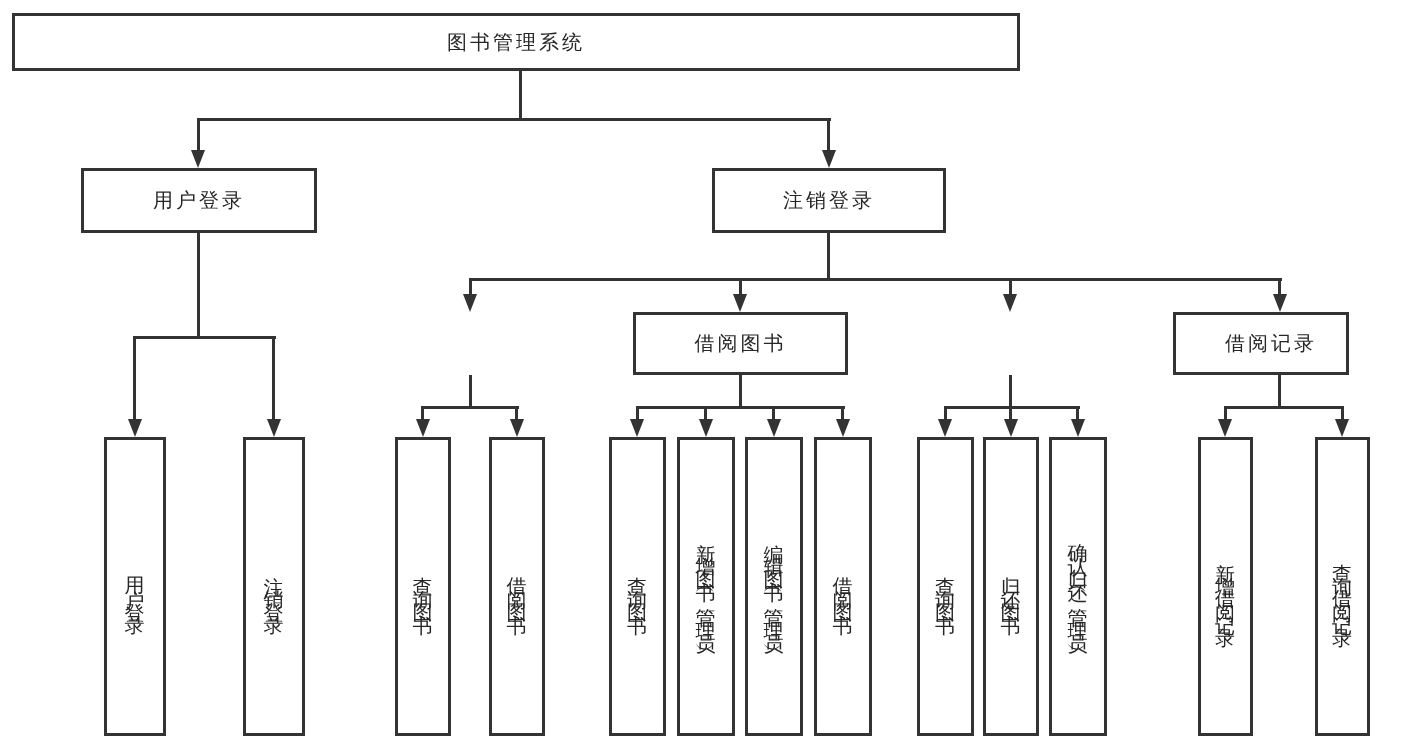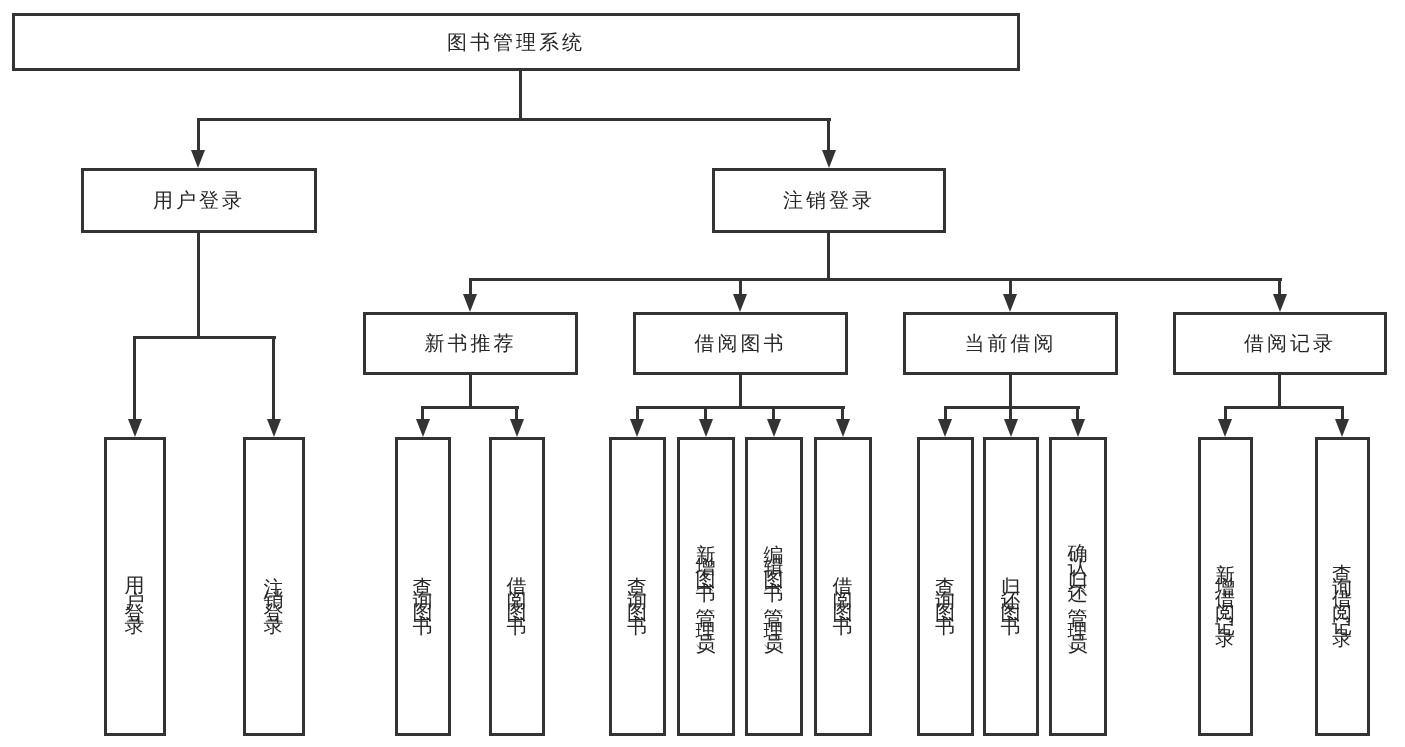--- a/index.html
+++ b/index.html
@@ -64,27 +64,25 @@
 <body>
 
 <div class="canvas">
 
   <div class="box h-box" style="left:12px;top:13px;width:1008px;height:58px;">图书管理系统</div>
 
   <div class="box h-box" style="left:81px;top:168px;width:236px;height:65px;">用户登录</div>
 
   <div class="box h-box" style="left:712px;top:168px;width:234px;height:65px;">注销登录</div>
 
-  <div class="box h-box" style="left:363px;top:312px;width:215px;height:63px;">新书推荐</div>
 
   <div class="box h-box" style="left:633px;top:312px;width:215px;height:63px;">借阅图书</div>
 
-  <div class="box h-box" style="left:903px;top:312px;width:215px;height:63px;">当前借阅</div>
 
-  <div class="box h-box" style="left:1173px;top:312px;width:214px;height:63px;padding-left:20px;">借阅记录</div>
+  <div class="box h-box" style="left:1173px;top:312px;width:176px;height:63px;padding-left:20px;">借阅记录</div>
 
   <div class="box v-box" style="left:104px;top:437px;width:62px;height:299px;">用户登录</div>
 
   <div class="box v-box" style="left:243px;top:437px;width:62px;height:299px;">注销登录</div>
 
   <div class="box v-box" style="left:395px;top:437px;width:56px;height:299px;">查询图书</div>
 
   <div class="box v-box" style="left:489px;top:437px;width:56px;height:299px;">借阅图书</div>
 
   <div class="box v-box" style="left:609px;top:437px;width:57px;height:299px;">查询图书</div>

